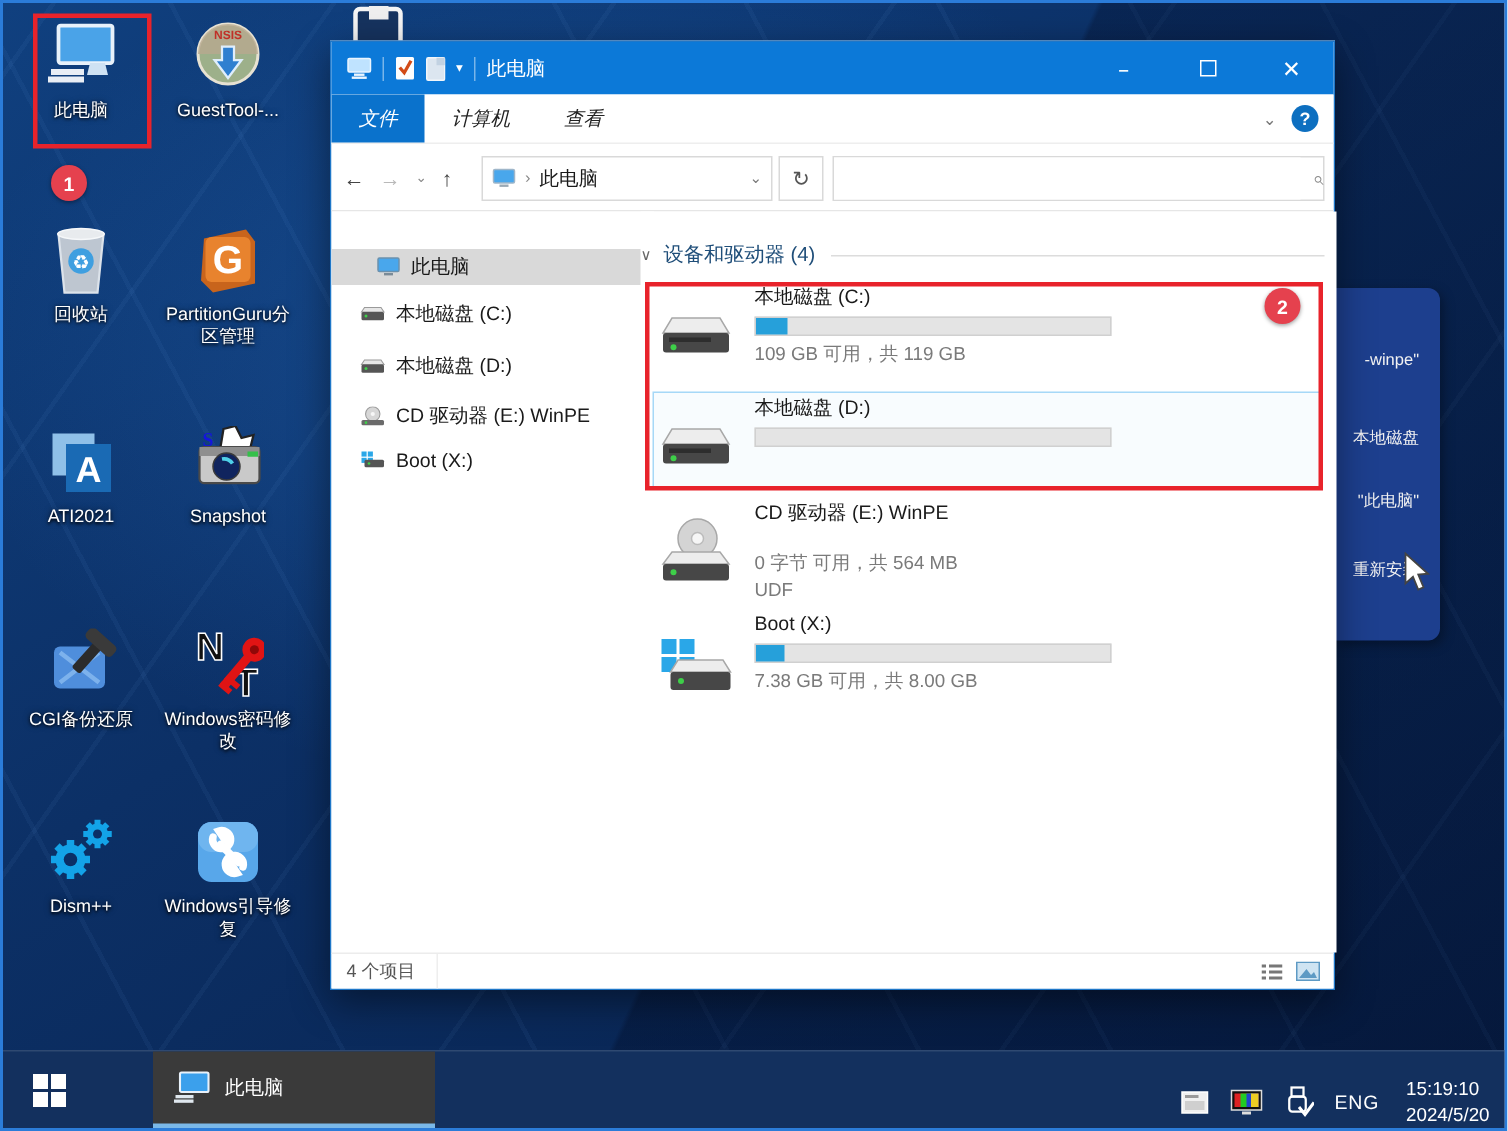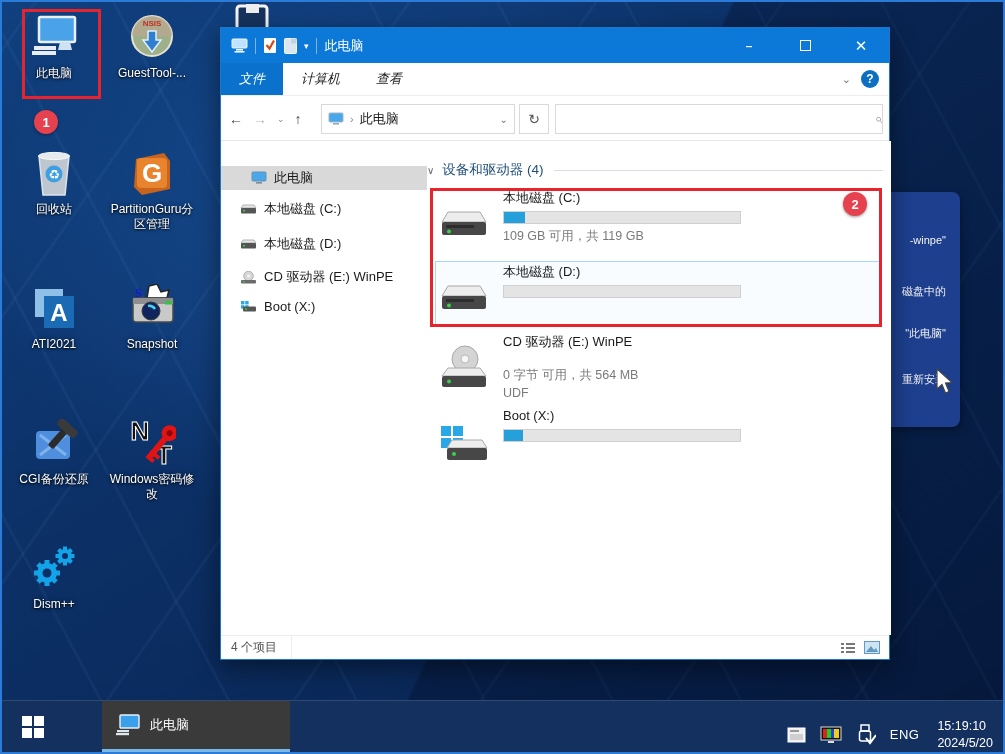--- a/index.html
+++ b/index.html
@@ -256,24 +256,38 @@
                 <line x1="-6.5" y1="6.5" x2="6.5" y2="-6.5"></line>
               </g>
             <circle r="3" fill="#0b2f66"></circle>
           </g>
         </g>
       </svg>
     </div>
     <div class="lbl">Dism++</div>
   </div>
 
+  <div class="dicon" style="left:104px;top:541px;">
+    <div class="art">
+      <svg width="48" height="48" viewBox="0 0 48 48">
+        <rect x="4" y="4" width="40" height="40" rx="9" fill="#58a7ea"></rect>
+        <rect x="4" y="4" width="40" height="20" rx="9" fill="#6fb5ef"></rect>
+        <g stroke="#fff" stroke-width="5" fill="none" stroke-linecap="round">
+          <path d="M14,14 a6,6 0 1 0 4,-4 l4,6"></path>
+          <line x1="19" y1="19" x2="31" y2="31"></line>
+          <path d="M34,34 a6,6 0 1 0 -4,4 l-4,-6"></path>
+        </g>
+      </svg>
+    </div>
+    <div class="lbl">Windows引导修复</div>
+  </div>
 
   <div class="tippanel">
     <div class="tipline" style="top:42px;">-winpe"</div>
-    <div class="tipline" style="top:92px;">磁盘中的</div>
+    <div class="tipline" style="top:92px;">本地磁盘</div>
     <div class="tipline" style="top:134px;">"此电脑"</div>
     <div class="tipline" style="top:180px;">重新安装</div>
   </div>
 
   <div class="window">
 
     <div class="titlebar">
       <div class="qat">
         <svg width="17" height="15" viewBox="0 0 17 15">
           <rect x="1" y="1" width="15" height="9" rx="1" fill="#bfe3ff" stroke="#eaf5ff"></rect>
@@ -448,20 +462,21 @@
             </g>
           <polygon points="13,22 43,22 48,30 8,30" fill="#ededed" stroke="#a8a8a8"></polygon>
           <rect x="8" y="30" width="40" height="12" rx="2" fill="#474747"></rect>
           <circle cx="15" cy="36" r="2" fill="#3ecf49"></circle>
         </svg>
         <div class="dmeta">
           <div class="dname">Boot (X:)</div>
           <div class="dbar">
               <div class="fill" style="width: 8%;"></div>
             </div>
+          <div class="dinfo">7.38 GB 可用，共 8.00 GB</div>
         </div>
       </div>
     </div>
 
     <div class="statusbar">
       <div class="cnt">4 个项目</div>
       <div class="viewbtns">
         <div class="vbtn">
           <svg width="14" height="12" viewBox="0 0 14 12">
               <g fill="#777">

